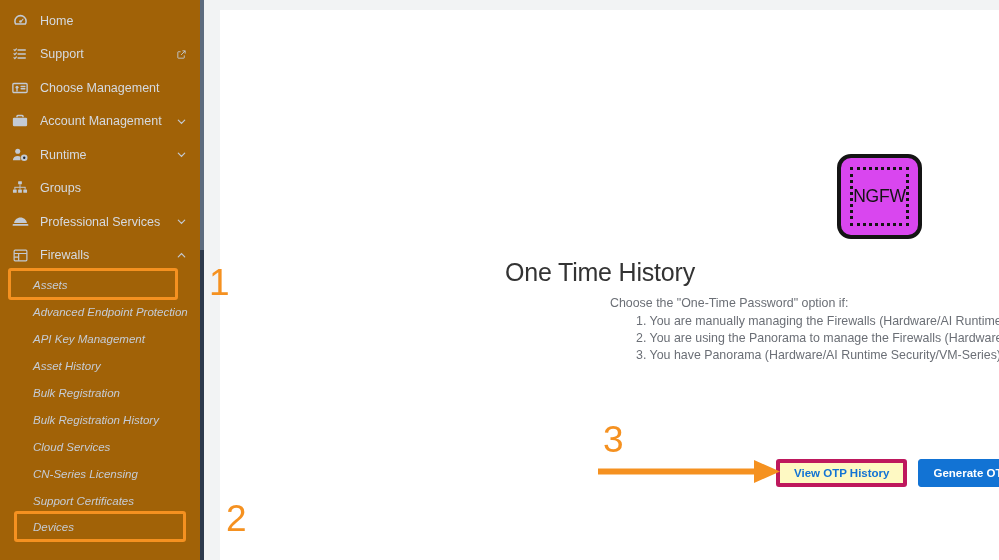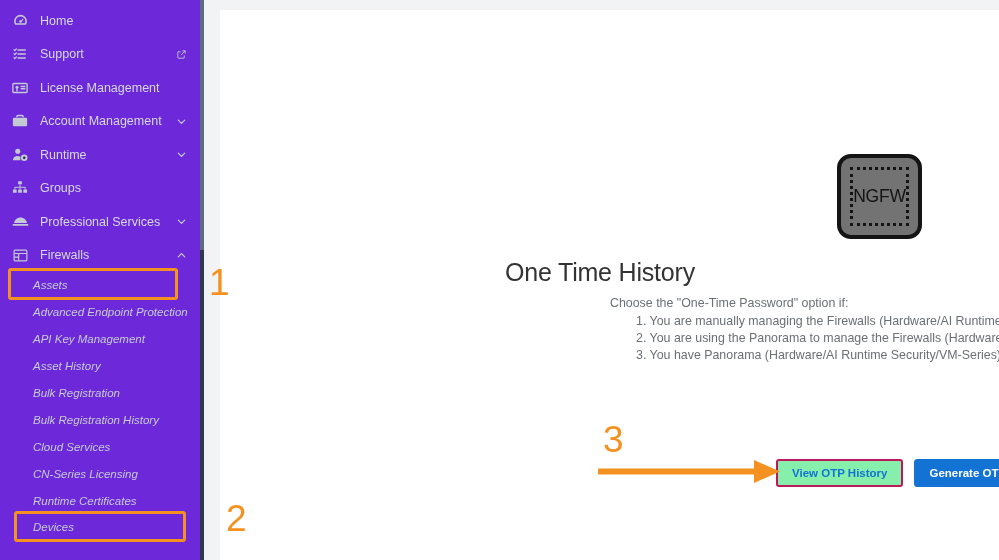--- a/index.html
+++ b/index.html
@@ -8,21 +8,21 @@
     overflow: hidden;
     background: #ffffff;
     font-family: "Liberation Sans", sans-serif;
   }
   #app { position: relative; width: 999px; height: 560px; overflow: hidden; }
 
   
   #sidebar {
     position: absolute; left: 0; top: 0;
     width: 204px; height: 560px;
-    background: #6d28d9;
+    background: #a16207;
     overflow: hidden;
   }
   #sidebar-scroll-track {
     position: absolute; left: 200px; top: 0;
     width: 4px; height: 560px;
     background: #2e3a4c;
   }
   #sidebar-scroll-thumb {
     position: absolute; left: 200px; top: 0;
     width: 4px; height: 250px;
@@ -102,21 +102,21 @@
     position: absolute; left: 0; top: 0;
     width: 779px; height: 550px;
   }
 
   
   #ngfw-icon {
     position: absolute; left: 617px; top: 144px;
     width: 85px; height: 85px;
     border: 4px solid #141414;
     border-radius: 14px;
-    background: #737373;
+    background: #d946ef;
   }
   #ngfw-inner {
     position: absolute; left: 9px; top: 9px;
     width: 59px; height: 59px;
     border: 3px dotted #141414;
   }
   #ngfw-text {
     position: absolute; left: 0; top: 0;
     width: 77px; height: 77px;
     display: flex; align-items: center; justify-content: center;
@@ -153,22 +153,22 @@
   #bl-2 { top: 337.5px; }
 
   
   #btn-row {
     position: absolute; left: 556px; top: 449px;
     display: flex; align-items: center; gap: 11px;
   }
   #btn-view-otp-history {
     height: 28px;
     padding: 0 14px;
-    background: #86efac;
-    border: 2px solid #be185d;
+    background: #fef9c3;
+    border: 4px solid #be185d;
     border-radius: 3px;
     color: #1273d4;
     font-size: 11.5px;
     font-weight: bold;
     font-family: "Liberation Sans", sans-serif;
     cursor: pointer;
     display: flex; align-items: center; justify-content: center;
     white-space: nowrap;
   }
   #btn-generate-otp {
@@ -227,21 +227,21 @@
 
       <div class="nav-item">
         <span class="ico">
           <svg width="18" height="18" viewBox="0 0 24 24" fill="none" stroke="#c3cad4" stroke-width="1.8">
             <rect x="2.5" y="6" width="19" height="12" rx="1.4"></rect>
             <circle cx="8" cy="11" r="2" fill="#c3cad4" stroke="none"></circle>
             <path d="M8 13v3" stroke-linecap="round"></path>
             <path d="M13.5 10h5M13.5 13h5" stroke-linecap="round"></path>
           </svg>
         </span>
-        <span class="lbl">License Management</span>
+        <span class="lbl">Choose Management</span>
       </div>
 
       <div class="nav-item">
         <span class="ico">
           <svg width="18" height="18" viewBox="0 0 24 24" fill="#c3cad4">
             <path d="M9 3.5h6a2 2 0 0 1 2 2V7h-2V5.5H9V7H7V5.5a2 2 0 0 1 2-2z"></path>
             <rect x="2.5" y="7.5" width="19" height="11.5" rx="1.6"></rect>
           </svg>
         </span>
         <span class="lbl">Account Management</span>
@@ -333,21 +333,21 @@
         <div class="sub-item">
           <span>Bulk Registration History</span>
         </div>
         <div class="sub-item">
           <span>Cloud Services</span>
         </div>
         <div class="sub-item">
           <span>CN-Series Licensing</span>
         </div>
         <div class="sub-item">
-          <span>Runtime Certificates</span>
+          <span>Support Certificates</span>
         </div>
         <div class="sub-item">
           <span>Devices</span>
         </div>
       </div>
     </div>
 
     <div id="sidebar-scroll-track"></div>
     <div id="sidebar-scroll-thumb"></div>
   </nav>

